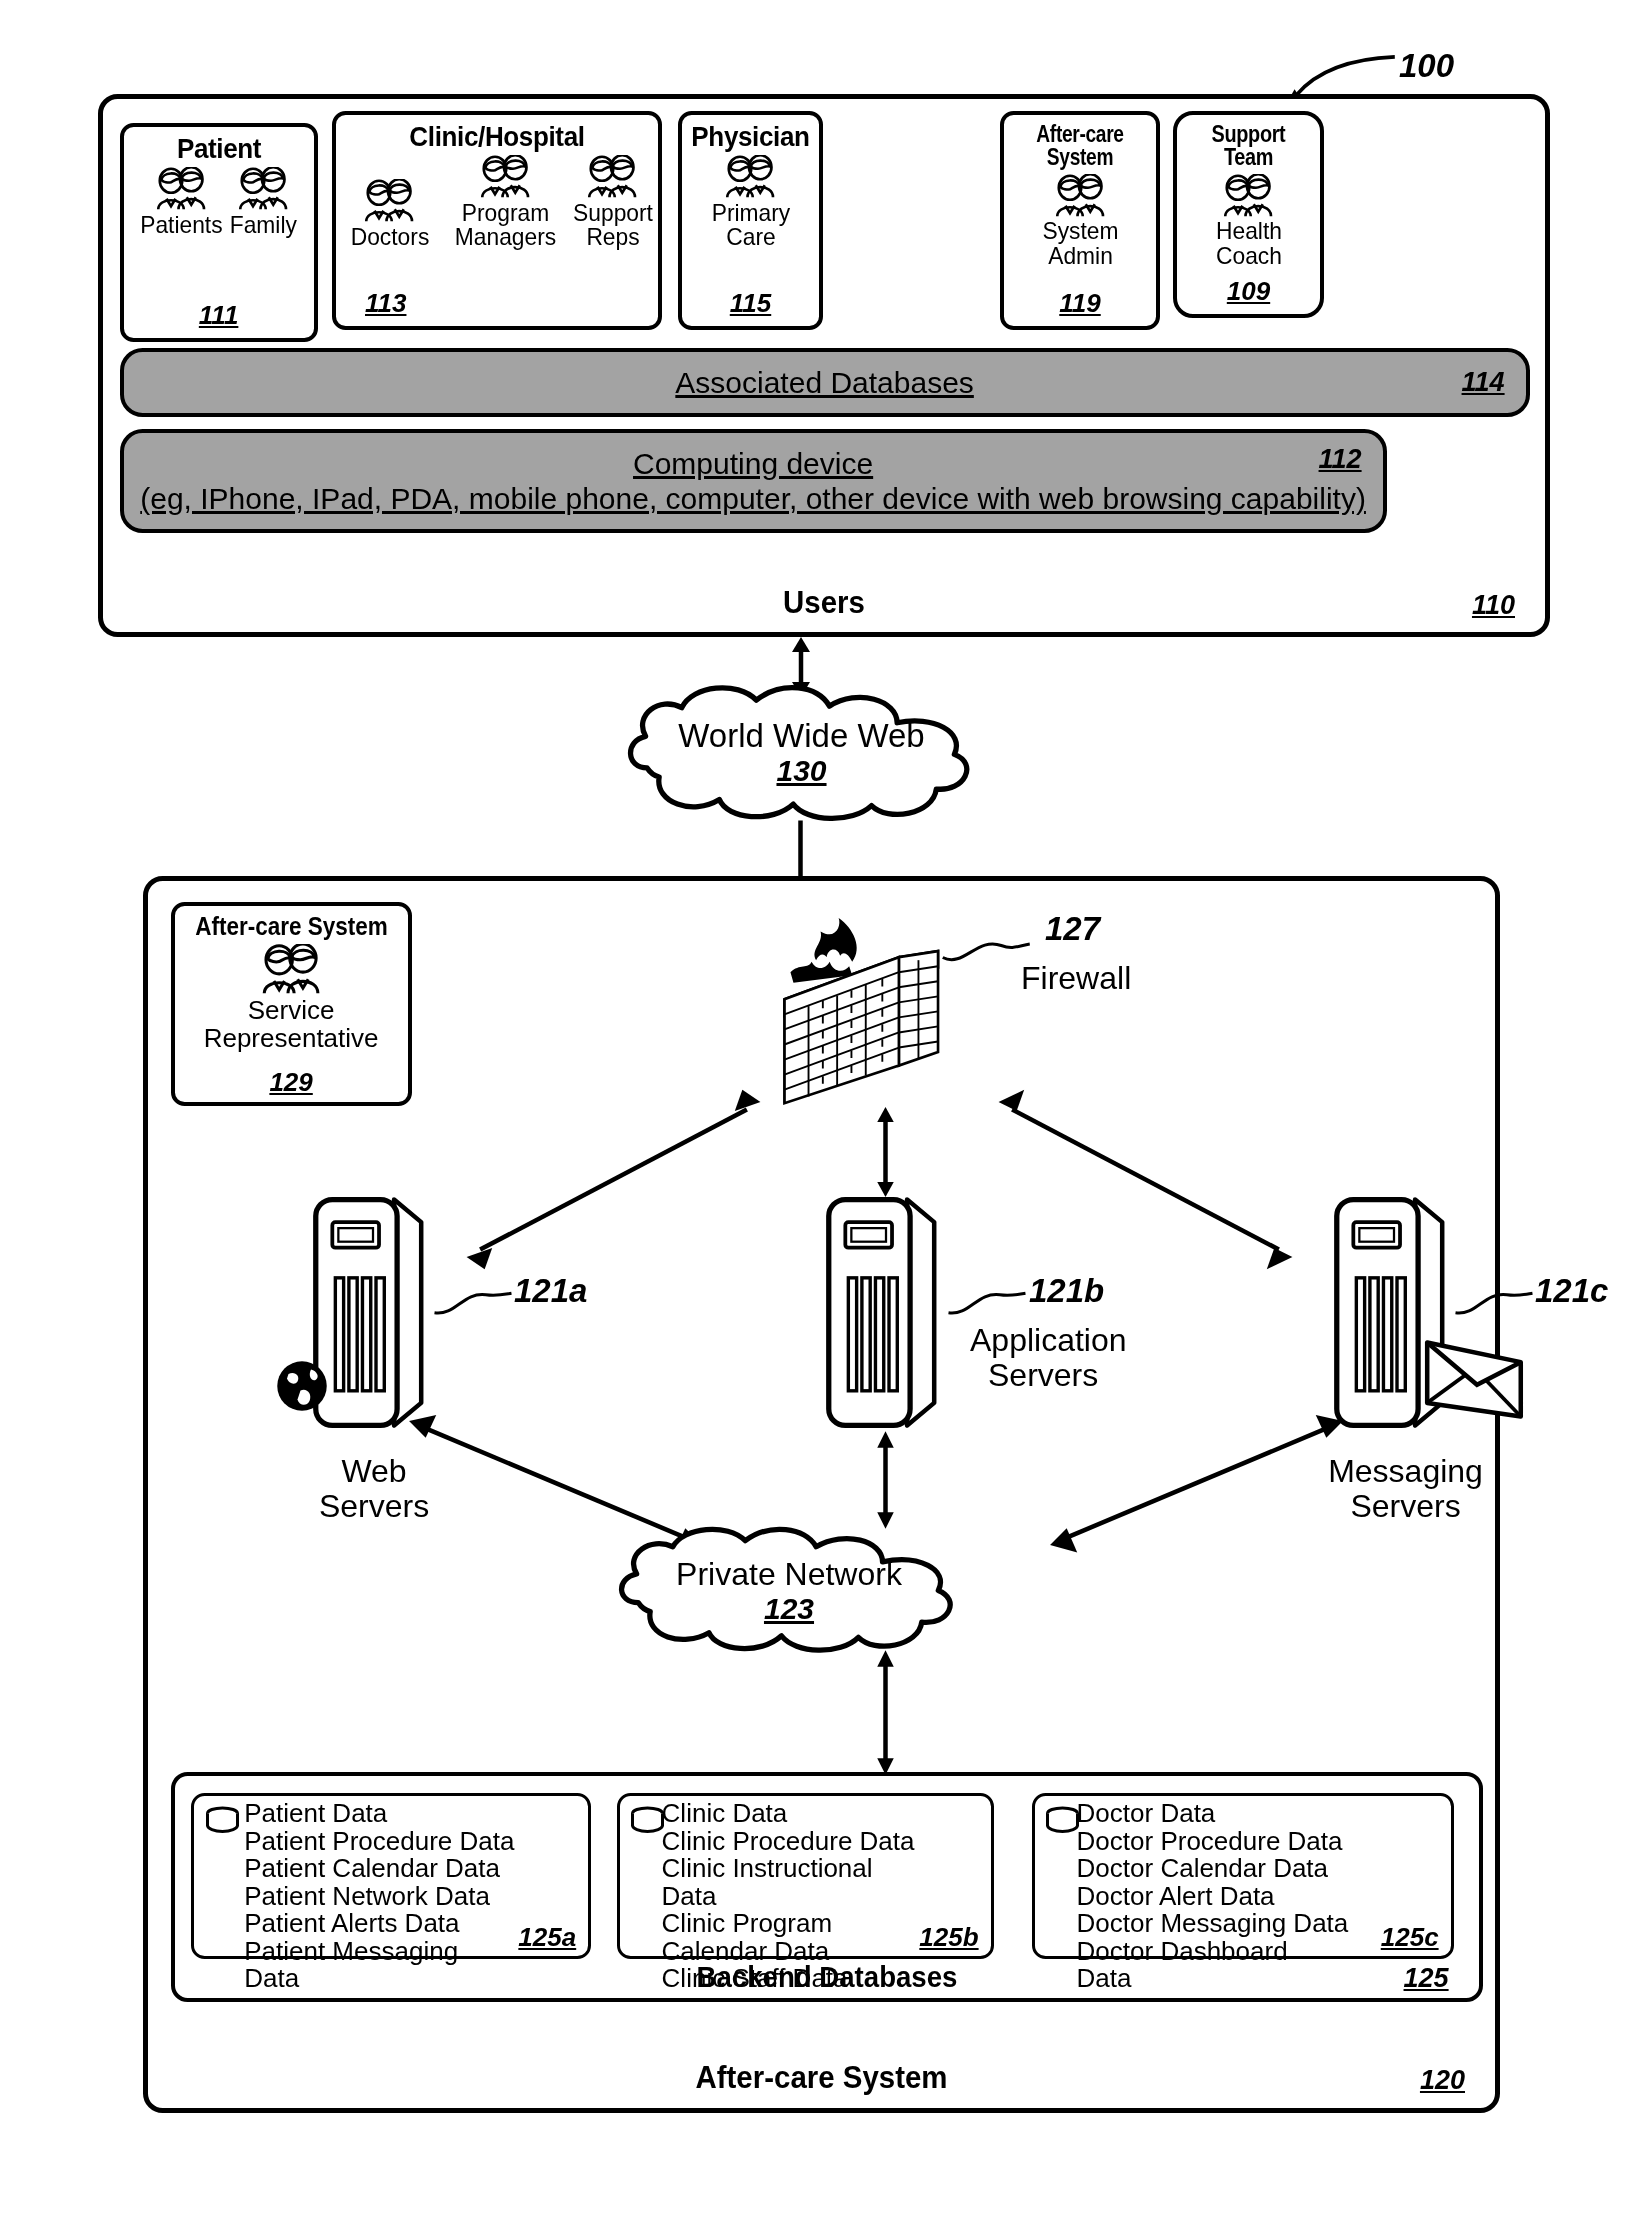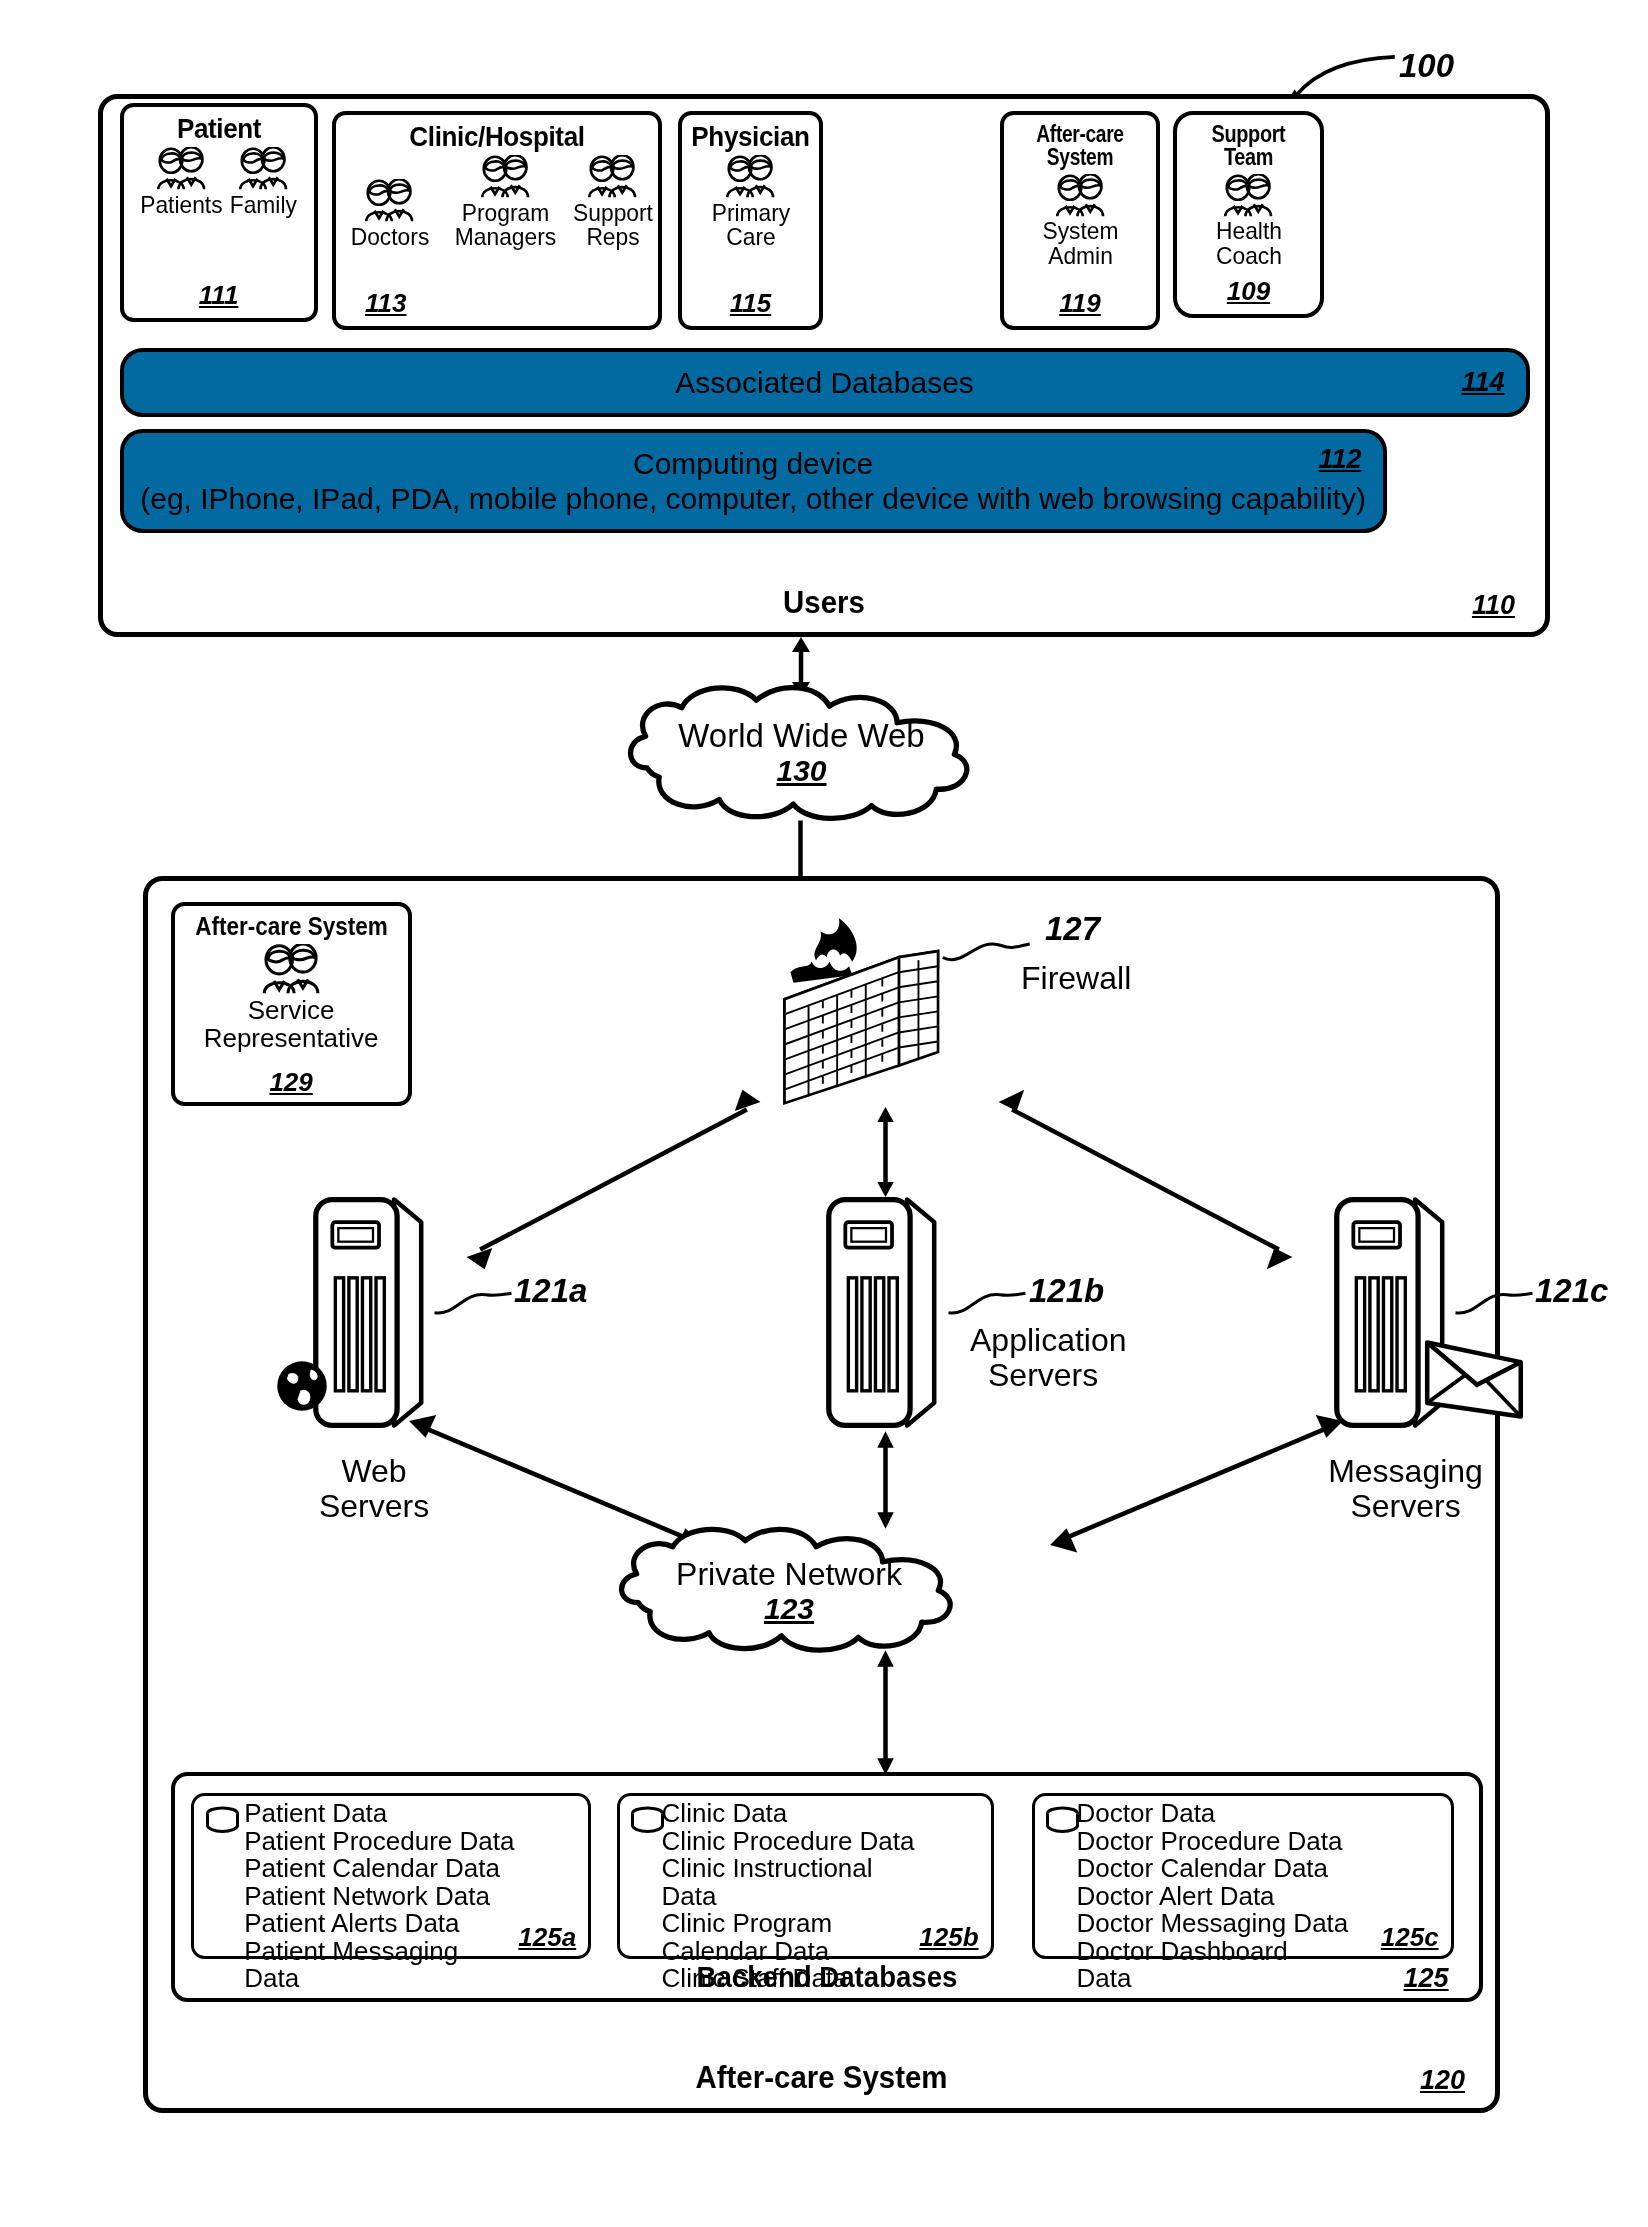--- a/index.html
+++ b/index.html
@@ -46,22 +46,22 @@
   .peopleRow { display:flex; justify-content:center; align-items:flex-end; gap:3px; margin-top:4.5px;}
   .personCol { text-align:center; }
   .personLabel { font-size:24px; line-height:1.02; margin-top:1.5px; transform:scaleX(0.95);}
   .cardRef { position:absolute; bottom:7.5px; left:0; right:0; text-align:center; font-size:26px; }
 
   
   .ppl { width:57px; height:44px; display:block; margin:0 auto; }
 
   
   .wideRow {
-    position:absolute; border:4.5px solid #000; border-radius:22.6px; background:#0369a1;
-    display:flex; align-items:center; justify-content:center; text-align:center;
+    position:absolute; border:4.5px solid #000; border-radius:22.6px; background:#a3a3a3;
+    display:flex; align-items:center; justify-content:center; text-align:center;text-decoration:underline;
   }
   .wideRow .txt { font-size:30px; line-height:1.18; }
   .wideRow .rowRef { position:absolute; right:21px; font-size:27px; }
 
   #users-title {
     position:absolute; left:0; right:0; bottom:10.6px; text-align:center;
     font-weight:bold; font-size:32px; transform:scaleX(0.92);
   }
   #users-ref { position:absolute; right:30px; bottom:10.6px; font-size:27px; }
 
@@ -104,21 +104,21 @@
 <div class="abs" style="left:1176px;top:22.6px;width:317px;height:98px;">
   <svg width="317" height="98" viewBox="0 0 420 130">
     <path d="M 160 95 C 190 60, 240 47, 290 45" class="nofill" stroke-width="5" fill="none"></path>
     <path d="M 163 97 L 140 118 L 157 88 Z" fill="#000"></path>
   </svg>
 </div>
 <div class="abs refplain" style="left:1399px;top:47px;font-size:33px;">100</div>
 
 <div class="rbox thick" id="users-box">
 
-  <div class="userCard" style="left:16.6px;top:4px;width:198px;height:219px;">
+  <div class="userCard" style="left:16.6px;top:24px;width:198px;height:219px;">
     <div class="cardTitle">Patient</div>
     <div class="peopleRow">
       <div class="personCol">
         <span class="ppl">
           <svg viewBox="0 0 76 58" width="57" height="44">
             <ellipse cx="24" cy="18" rx="15" ry="16" class="nofill" stroke-width="3.5"></ellipse>
             <path d="M11 17 C13 6, 34 5, 37 16 C33 14, 28 18, 24 20 C20 21, 14 20, 11 17 Z" class="nofill" stroke-width="3.5"></path>
             <path d="M7 56 C7 40, 41 40, 41 56" class="nofill" stroke-width="3.5"></path>
             <ellipse cx="51" cy="16" rx="15" ry="16" class="nofill" stroke-width="3.5"></ellipse>
             <path d="M38 15 C42 4, 62 5, 64 15 C58 13, 54 18, 48 18 C44 18, 40 17, 38 15 Z" class="nofill" stroke-width="3.5"></path>

